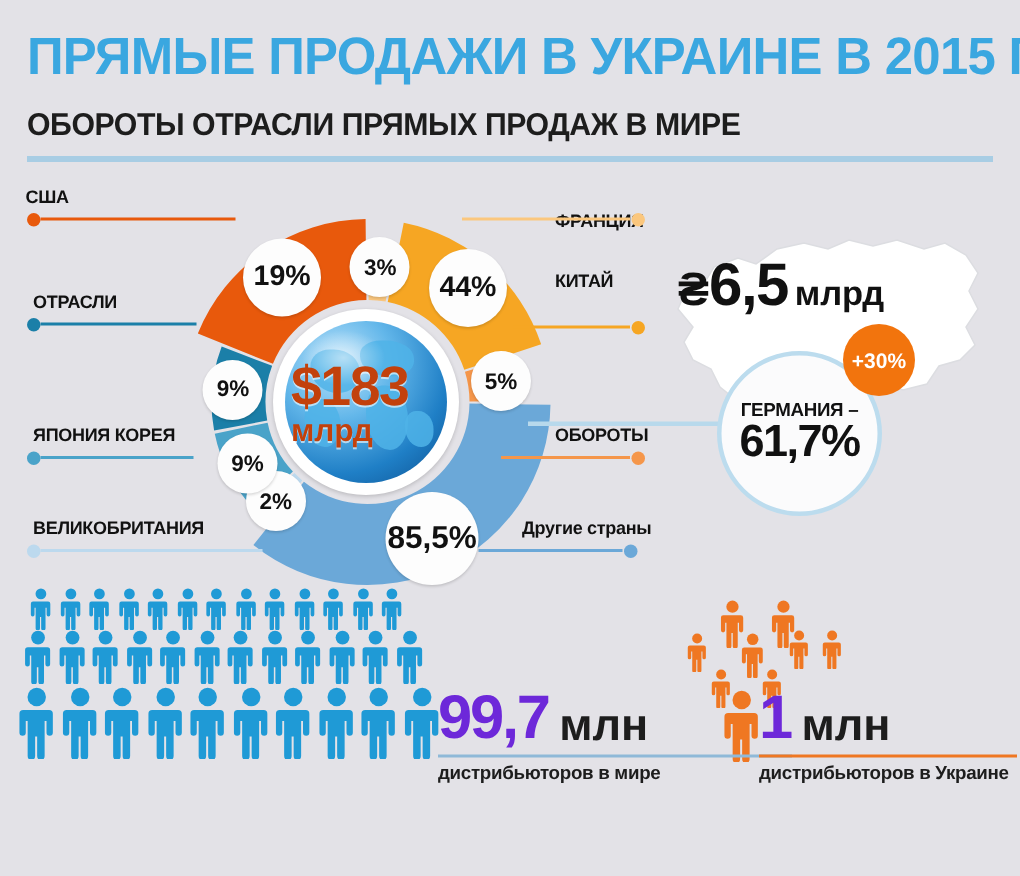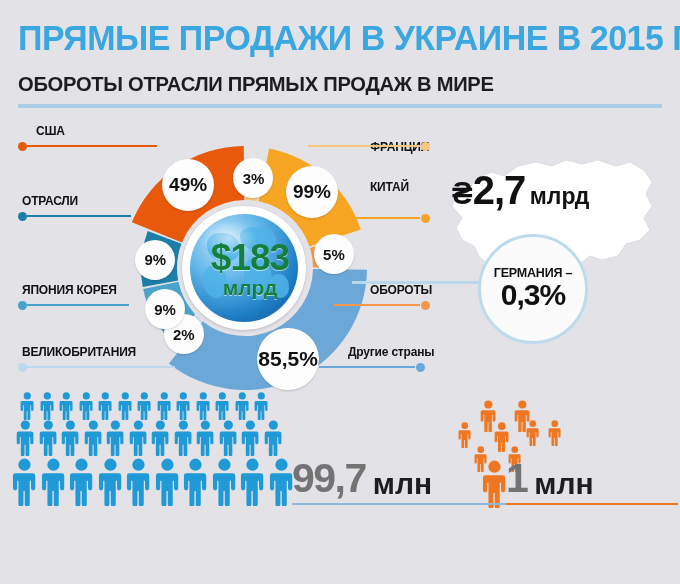--- a/index.html
+++ b/index.html
@@ -49,21 +49,21 @@
     overflow:hidden;
   }
   .globe-inner::after{
     content:"";position:absolute;left:10%;top:6%;width:52%;height:34%;
     border-radius:50%;
     background:radial-gradient(ellipse at center, rgba(255,255,255,.55), rgba(255,255,255,0) 70%);
   }
   .cont{position:absolute;background:#4fb3e8;opacity:.85;border-radius:40% 55% 45% 60%;}
   .globe-label{
     position:absolute;left:12px;right:0;top:34px;
-    text-align:center;color:#15803d;z-index:6;
+    text-align:left;color:#c2410c;z-index:6;
     text-shadow:0 1px 0 rgba(255,255,255,.6);
   }
   .globe-label .big{display:block;font-size:37px;font-weight:bold;line-height:.95;letter-spacing:-1px;}
   .globe-label .small{display:block;font-size:21px;font-weight:bold;letter-spacing:0px;margin-top:1px;}
 
   
   .bub{
     position:absolute;border-radius:50%;
     background:#fdfdfd;
     display:flex;align-items:center;justify-content:center;
@@ -104,21 +104,21 @@
   .ua-circle .t{font-size:12.5px;font-weight:bold;color:#111;letter-spacing:-0.2px;}
   .ua-circle .v{font-size:30px;font-weight:bold;color:#111;letter-spacing:-1px;margin-top:-2px;}
   .ua-connector{position:absolute;left:352px;top:281px;width:132px;height:3px;background:#b8d9ec;}
 
   
   .people-blue{position:absolute;left:4px;top:392px;width:290px;height:120px;}
   .people-orange{position:absolute;left:452px;top:398px;width:120px;height:110px;}
 
   .stat{position:absolute;}
   .stat .row{display:flex;align-items:flex-end;}
-  .stat .val{font-size:41px;font-weight:bold;color:#737373;letter-spacing:-1.5px;line-height:1;}
+  .stat .val{font-size:41px;font-weight:bold;color:#6d28d9;letter-spacing:-1.5px;line-height:1;}
   .stat .unit{font-size:30px;font-weight:bold;color:#1d1d1d;margin-left:7px;line-height:1;}
   .stat .bar{height:2px;margin-top:4px;}
   .stat .cap{font-size:12.5px;font-weight:bold;color:#1d1d1d;margin-top:3px;letter-spacing:-0.2px;white-space:nowrap;}
 
   .stat-world{left:292px;top:458px;}
   .stat-world .bar{background:#8fb9d8;width:236px;}
   .stat-ua{left:506px;top:458px;}
   .stat-ua .bar{background:#ef7722;width:172px;}
 
   .pfig{position:absolute;}
@@ -155,32 +155,32 @@
         <div class="cont" style="left:74%;top:56%;width:18%;height:22%;"></div>
       </div>
       <div class="globe-label">
         <span class="big">$183</span>
         <span class="small">млрд</span>
       </div>
     </div>
 
     <div id="bubbles">
         <div class="bub" style="width: 40px; height: 40px; left: 133.495px; top: 30.4018px; font-size: 15px;">3%</div>
-        <div class="bub" style="width: 52px; height: 52px; left: 185.957px; top: 38.3842px; font-size: 19px;">99%</div>
+        <div class="bub" style="width: 52px; height: 52px; left: 185.957px; top: 38.3842px; font-size: 19px;">44%</div>
         <div class="bub" style="width: 40px; height: 40px; left: 213.951px; top: 106.299px; font-size: 15px;">5%</div>
         <div class="bub" style="width: 62px; height: 62px; left: 157.125px; top: 200.331px; font-size: 21px;">85,5%</div>
         <div class="bub" style="width: 40px; height: 40px; left: 63.8637px; top: 186.048px; font-size: 15px;">2%</div>
         <div class="bub" style="width: 40px; height: 40px; left: 45.062px; top: 161.351px; font-size: 15px;">9%</div>
         <div class="bub" style="width: 40px; height: 40px; left: 35.3627px; top: 111.928px; font-size: 15px;">9%</div>
-        <div class="bub" style="width: 52px; height: 52px; left: 62.0796px; top: 30.567px; font-size: 19px;">49%</div>
+        <div class="bub" style="width: 52px; height: 52px; left: 62.0796px; top: 30.567px; font-size: 19px;">19%</div>
       </div>
   </div>
 
   <div id="leaders">
-      <div class="lbl" style="left: 36px; top: 124px;">США</div>
+      <div class="lbl" style="left: 17px; top: 124px;">США</div>
       <div class="dot" style="background: rgb(232, 89, 12); left: 18px; top: 142px;"></div>
       <div class="lline" style="background: rgb(232, 89, 12); top: 145px; left: 27px; width: 130px;"></div>
       <div class="lbl" style="left: 22px; top: 194px;">ОТРАСЛИ</div>
       <div class="dot" style="background: rgb(27, 127, 168); left: 18px; top: 212px;"></div>
       <div class="lline" style="background: rgb(27, 127, 168); top: 215px; left: 27px; width: 104px;"></div>
       <div class="lbl" style="left: 22px; top: 283px;">ЯПОНИЯ КОРЕЯ</div>
       <div class="dot" style="background: rgb(74, 163, 201); left: 18px; top: 301px;"></div>
       <div class="lline" style="background: rgb(74, 163, 201); top: 304px; left: 27px; width: 102px;"></div>
       <div class="lbl" style="left: 22px; top: 345px;">ВЕЛИКОБРИТАНИЯ</div>
       <div class="dot" style="background: rgb(188, 217, 238); left: 18px; top: 363px;"></div>
@@ -201,27 +201,28 @@
 
   <svg class="ua-map" viewBox="0 0 224 150">
     <path d="M12,58 L18,44 L30,40 L36,30 L52,24 L64,28 L78,18 L96,14 L112,18 L126,12 L142,16 L158,12
              L176,18 L190,14 L204,22 L212,34 L206,46 L212,58 L204,70 L210,82 L200,92 L186,96 L178,108
              L162,112 L150,108 L140,116 L126,118 L118,112 L104,118 L92,114 L86,122 L72,124 L62,116
              L50,118 L40,110 L34,98 L22,92 L16,80 L22,70 Z" fill="#ffffff" stroke="#dcdde1" stroke-width="1"></path>
     <path d="M120,118 L132,120 L138,130 L130,140 L118,138 L112,128 Z" fill="#ffffff" stroke="#dcdde1" stroke-width="1"></path>
   </svg>
 
   <div class="ua-amount">
-    <span class="cur">₴</span><span class="num">2,7</span> <span class="unit">млрд</span>
+    <span class="cur">₴</span><span class="num">6,5</span> <span class="unit">млрд</span>
   </div>
+  <div class="badge">+30%</div>
 
   <div class="ua-connector"></div>
   <div class="ua-circle">
     <span class="t">ГЕРМАНИЯ –</span>
-    <span class="v">0,3%</span>
+    <span class="v">61,7%</span>
   </div>
 
   <div class="people-blue">
       <div class="pfig" style="width: 14.56px; height: 28px; left: 16px; top: 0px;"><svg width="14.56" height="28" viewBox="0 0 26 50">
           <circle cx="13" cy="7" r="6.4" fill="#1f9ad6"></circle>
           <path d="M4.4,16 h17.2 a2.6,2.6 0 0 1 2.6,2.6 v13 a2.2,2.2 0 0 1 -4.4,0 v-8 h-1.3 v24.4 a2.6,2.6 0 0 1 -5.2,0 v-13.6 h-1.4 v13.6 a2.6,2.6 0 0 1 -5.2,0 v-24.4 h-1.3 v8 a2.2,2.2 0 0 1 -4.4,0 v-13 a2.6,2.6 0 0 1 2.6,-2.6 z" fill="#1f9ad6"></path>
         </svg></div>
       <div class="pfig" style="width: 14.56px; height: 28px; left: 35.5px; top: 0px;"><svg width="14.56" height="28" viewBox="0 0 26 50">
           <circle cx="13" cy="7" r="6.4" fill="#1f9ad6"></circle>
           <path d="M4.4,16 h17.2 a2.6,2.6 0 0 1 2.6,2.6 v13 a2.2,2.2 0 0 1 -4.4,0 v-8 h-1.3 v24.4 a2.6,2.6 0 0 1 -5.2,0 v-13.6 h-1.4 v13.6 a2.6,2.6 0 0 1 -5.2,0 v-24.4 h-1.3 v8 a2.2,2.2 0 0 1 -4.4,0 v-13 a2.6,2.6 0 0 1 2.6,-2.6 z" fill="#1f9ad6"></path>
@@ -397,23 +398,25 @@
           <path d="M4.4,16 h17.2 a2.6,2.6 0 0 1 2.6,2.6 v13 a2.2,2.2 0 0 1 -4.4,0 v-8 h-1.3 v24.4 a2.6,2.6 0 0 1 -5.2,0 v-13.6 h-1.4 v13.6 a2.6,2.6 0 0 1 -5.2,0 v-24.4 h-1.3 v8 a2.2,2.2 0 0 1 -4.4,0 v-13 a2.6,2.6 0 0 1 2.6,-2.6 z" fill="#ef7722"></path>
         </svg></div>
     </div>
 
   <div class="stat stat-world">
     <div class="row">
       <span class="val">99,7</span>
       <span class="unit">млн</span>
     </div>
     <div class="bar"></div>
+    <div class="cap">дистрибьюторов в мире</div>
   </div>
 
   <div class="stat stat-ua">
     <div class="row">
       <span class="val">1</span>
       <span class="unit">млн</span>
     </div>
     <div class="bar"></div>
+    <div class="cap">дистрибьюторов в Украине</div>
   </div>
 
 </div>
 
 </body></html>

